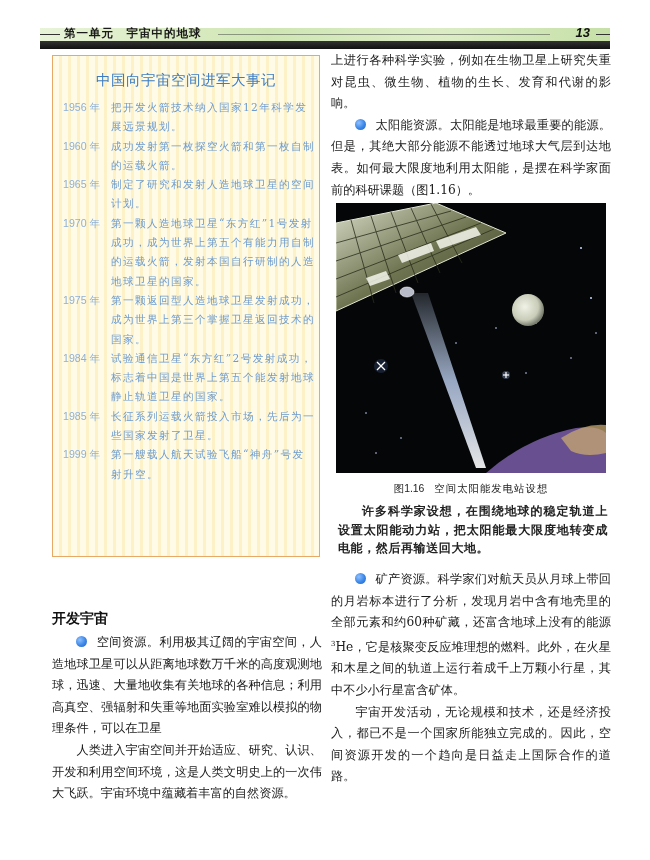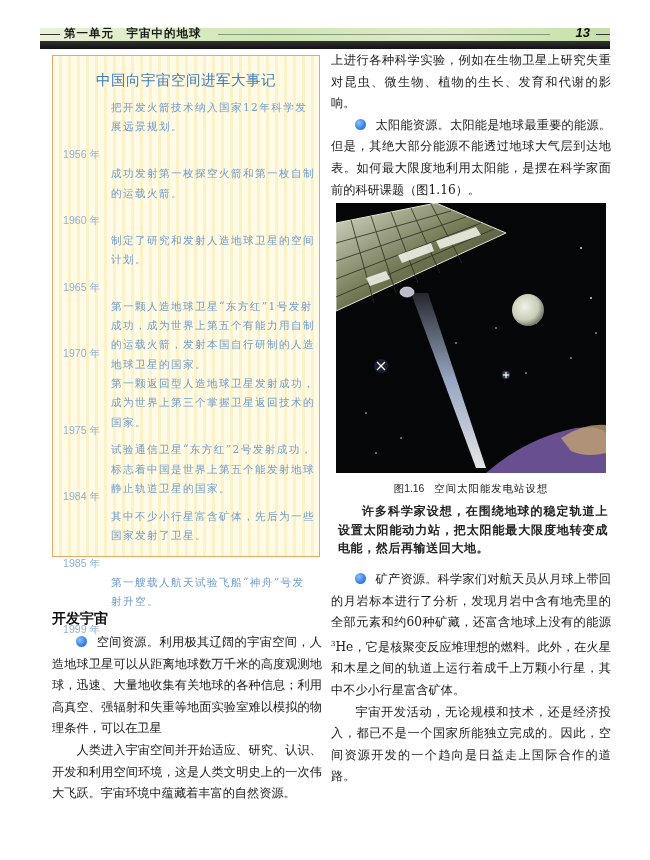--- a/index.html
+++ b/index.html
@@ -21,21 +21,21 @@
   .header-line-right { position: absolute; right: 0; top: 6px; width: 14px; height: 1px; background: #333; }
 
   
   .sidebox { position: absolute; left: 52px; top: 55px; width: 266px; height: 500px;
     border: 1.5px solid #e8a866;
     background: repeating-linear-gradient(90deg, #fffbe6 0px, #fffbe6 6px, #fdf1c7 6px, #fdf1c7 9px); }
   .sidebox-title { position: absolute; left: 0; right: 0; top: 15px; text-align: center;
     font-family: Liberation Mono, monospace; font-size: 14.5px; color: #3b7cc4; letter-spacing: 0.5px; }
   .events { position: absolute; left: 10px; top: 42px; width: 252px; }
   .event { display: flex; font-size: 10.6px; line-height: 19.3px; color: #6c9bd0; }
-  .event-year { width: 48px; flex: none; font-family: "Liberation Sans", sans-serif; color: #8fb0d6; white-space: nowrap; margin-top: 47px; }
+  .event-year { width: 48px; flex: none; font-family: "Liberation Sans", sans-serif; color: #8fb0d6; white-space: nowrap; }
   .event-text { flex: 1; letter-spacing: 1.4px; }
 
   
   .section-heading { position: absolute; left: 52px; top: 610px; font-family: "DejaVu Sans", sans-serif;
     font-size: 14px; font-weight: bold; color: #111; }
   .lcol { position: absolute; left: 52px; top: 632px; width: 270px; font-size: 12.2px; line-height: 21.6px; }
   .rcol-top { position: absolute; left: 331px; top: 50px; width: 280px; font-size: 12.2px; line-height: 21.6px; }
   .rcol-bottom { position: absolute; left: 331px; top: 569px; width: 280px; font-size: 12.2px; line-height: 21.6px; }
   p { margin: 0; text-align: justify; }
   .indent { text-indent: 2em; }
@@ -88,21 +88,21 @@
     <div class="event">
       <span class="event-year">1975 年</span>
       <span class="event-text">第一颗返回型人造地球卫星发射成功，成为世界上第三个掌握卫星返回技术的国家。</span>
     </div>
     <div class="event">
       <span class="event-year">1984 年</span>
       <span class="event-text">试验通信卫星“东方红”2号发射成功，标志着中国是世界上第五个能发射地球静止轨道卫星的国家。</span>
     </div>
     <div class="event">
       <span class="event-year">1985 年</span>
-      <span class="event-text">其中不少小行星富含矿体，先后为一些国家发射了卫星。</span>
+      <span class="event-text">长征系列运载火箭投入市场，先后为一些国家发射了卫星。</span>
     </div>
     <div class="event">
       <span class="event-year">1999 年</span>
       <span class="event-text">第一艘载人航天试验飞船“神舟”号发射升空。</span>
     </div>
   </div>
 </div>
 
 <div class="section-heading">开发宇宙</div>
 <div class="lcol">

